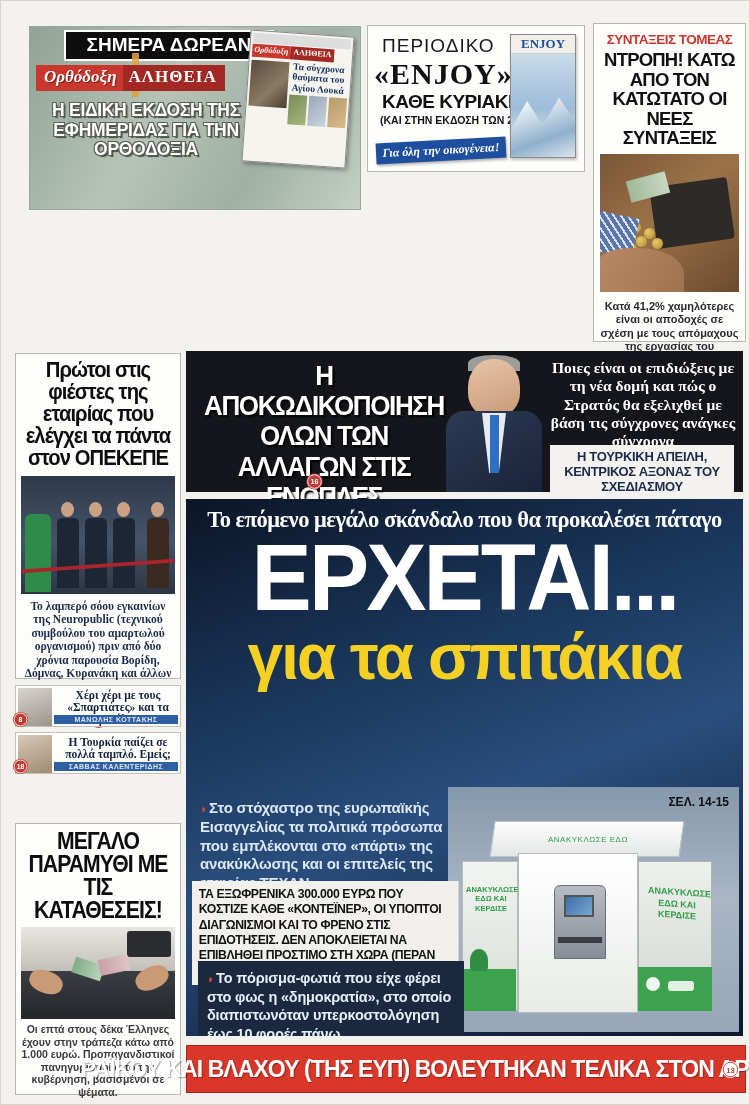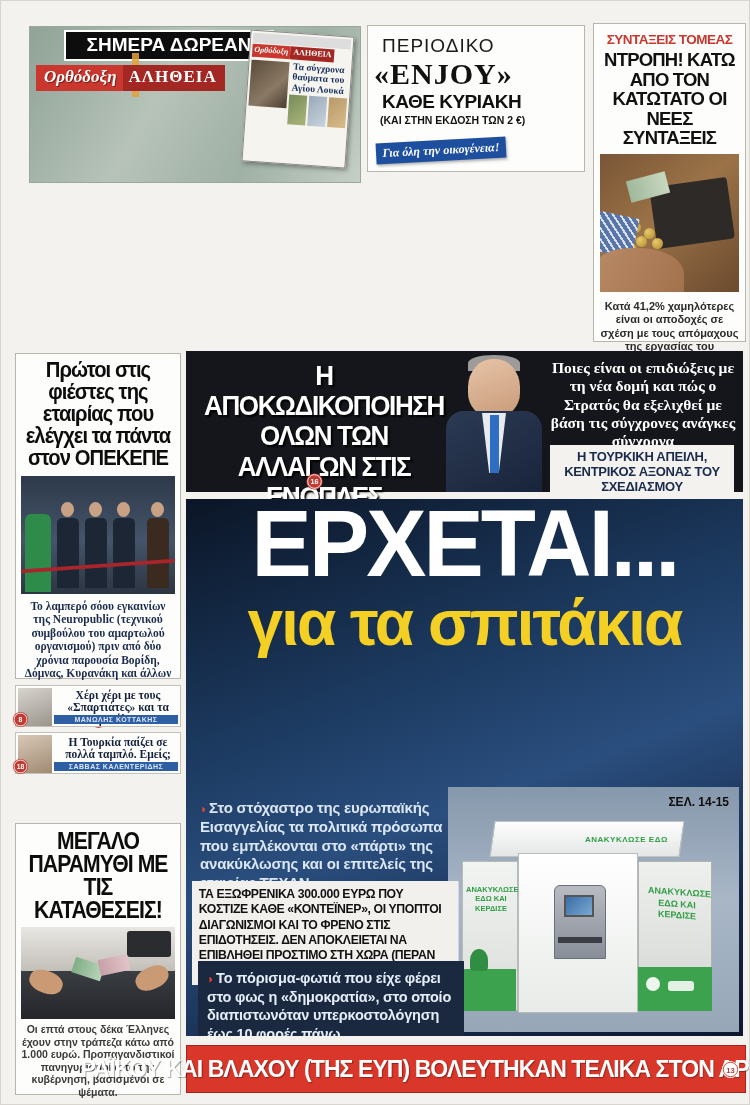--- a/index.html
+++ b/index.html
@@ -7,21 +7,21 @@
   .page { position:relative; width:750px; height:1105px; background:#f4f2ee; overflow:hidden; border:1px solid #d8d5cf; }
 
   
   .abs { position:absolute; }
   .pgc { display:inline-flex; align-items:center; justify-content:center;
          width:17px; height:17px; border-radius:50%; background:#c23b33; color:#fff;
          font-size:8.5px; font-weight:bold; border:1px solid #fff; box-shadow:0 0 0 1px #c23b33; }
   .cond { letter-spacing:-0.5px; }
 
   
-  .promo-left { left:28px; top:25px; width:332px; height:157px;
+  .promo-left { left:28px; top:25px; width:332px; height:184px;
     background:linear-gradient(120deg,#8fa396 0%,#b7c3b8 40%,#9fb0a4 70%,#c5cfc6 100%);
     border:1px solid #9aa79c; }
   .pl-banner { position:absolute; left:34px; top:3px; width:210px; background:#0d0d0d; color:#fff;
     font-weight:bold; font-size:19px; text-align:center; padding:2px 0 3px; letter-spacing:0; border:2px solid #fff; }
   .pl-logo { position:absolute; left:6px; top:38px; width:230px; height:26px; display:flex; }
   .pl-logo-script { background:#c9372e; color:#fff; font-family:"Liberation Serif",serif; font-style:italic;
     font-weight:bold; font-size:17px; padding:2px 6px 0 8px; white-space:nowrap; text-shadow:1px 1px 0 #7a1d18; }
   .pl-logo-caps { background:#a32722; color:#fff; font-family:"Liberation Serif",serif; font-weight:bold;
     font-size:17px; padding:2px 8px 0 6px; white-space:nowrap; letter-spacing:1px; }
   .pl-cross { position:absolute; left:88px; top:26px; width:34px; height:44px; opacity:.85; }
@@ -161,21 +161,21 @@
   .ms-box { position:absolute; left:6px; top:382px; width:272px; background:#f2f0ec; color:#111;
     font-weight:bold; font-size:12.5px; line-height:1.22; padding:6px 7px; letter-spacing:-0.4px; transform:scaleX(0.98); transform-origin:left; }
   .ms-bullet2 { position:absolute; left:12px; top:462px; width:266px; background:#1b2940; color:#e4edf8;
     font-size:14.5px; font-weight:bold; line-height:1.28; padding:8px 9px; letter-spacing:-0.2px; }
   .bdot { color:#e8452f; font-size:12px; margin-right:2px; }
   .ms-photo { position:absolute; left:262px; top:288px; right:4px; bottom:4px;
     background:linear-gradient(180deg,#8698ac 0%,#a8b6c6 45%,#97a7b8 100%); overflow:hidden; }
   .ms-sel { position:absolute; right:10px; top:8px; color:#0d0d0d; font-weight:bold; font-size:12px; letter-spacing:0; }
   .kiosk { position:absolute; left:14px; top:34px; width:250px; height:198px; }
   .kiosk .roof { position:absolute; left:30px; top:0; width:190px; height:36px; background:linear-gradient(180deg,#fdfdfd,#e4e6e6); transform:skewX(-8deg); border:1px solid #c2c4c4; }
-  .kiosk .roofsign { position:absolute; left:86px; top:14px; color:#2f9e44; font-weight:bold; font-size:8px; letter-spacing:.5px;margin-left:37px; }
+  .kiosk .roofsign { position:absolute; left:86px; top:14px; color:#2f9e44; font-weight:normal; font-size:8px; letter-spacing:.5px; }
   .kiosk .bodyl { position:absolute; left:0; top:40px; width:56px; height:150px; background:linear-gradient(180deg,#f2f4f2,#d8dcd8); border:1px solid #b8bcb8; }
   .kiosk .bodyc { position:absolute; left:56px; top:32px; width:120px; height:160px; background:linear-gradient(180deg,#ffffff,#e8ebe8); border:1px solid #b8bcb8; }
   .kiosk .bodyr { position:absolute; left:176px; top:40px; width:74px; height:150px; background:linear-gradient(180deg,#eef0ee,#d2d6d2); border:1px solid #b0b4b0; }
   .kiosk .atm { position:absolute; left:92px; top:64px; width:52px; height:74px; background:linear-gradient(180deg,#b8bcc2,#888e98); border-radius:6px 6px 0 0; border:1px solid #6a7078; }
   .kiosk .screen { position:absolute; left:102px; top:74px; width:30px; height:22px; background:linear-gradient(135deg,#3a6ea8,#7aa8d0); border:2px solid #555; }
   .kiosk .slot { position:absolute; left:96px; top:116px; width:44px; height:6px; background:#3a3e44; }
   .kiosk .sidetext { position:absolute; left:186px; top:66px; width:58px; color:#2f9e44; font-weight:bold; font-size:9px; line-height:1.3; text-align:center; transform:skewY(4deg); }
   .kiosk .greenband { position:absolute; left:176px; top:146px; width:74px; height:44px; background:#3da24e; }
   .kiosk .greenband:before { content:""; position:absolute; left:8px; top:10px; width:14px; height:14px; border-radius:50%; background:#fff; opacity:.9; }
   .kiosk .greenband:after { content:""; position:absolute; left:30px; top:14px; width:26px; height:10px; background:#fff; opacity:.85; border-radius:3px; }
@@ -195,20 +195,21 @@
 
 <div class="page">
 
   <div class="abs promo-left">
     <div class="pl-banner">ΣΗΜΕΡΑ ΔΩΡΕΑΝ</div>
     <div class="pl-cross"></div>
     <div class="pl-logo">
       <span class="pl-logo-script">Ορθόδοξη</span>
       <span class="pl-logo-caps">ΑΛΗΘΕΙΑ</span>
     </div>
+    <div class="pl-text">Η ΕΙΔΙΚΗ ΕΚΔΟΣΗ ΤΗΣ ΕΦΗΜΕΡΙΔΑΣ ΓΙΑ ΤΗΝ ΟΡΘΟΔΟΞΙΑ</div>
     <div class="pl-cover">
       <div class="plc-top"></div>
       <div class="plc-logo">
         <span class="s1">Ορθόδοξη</span>
         <span class="s2">ΑΛΗΘΕΙΑ</span>
       </div>
       <div class="plc-photo"></div>
       <div class="plc-head">Τα σύγχρονα θαύματα του Αγίου Λουκά</div>
       <div class="plc-strip">
         <div style="background:linear-gradient(135deg,#7a8a5a,#a8b87a)"></div>
@@ -217,20 +218,24 @@
       </div>
     </div>
   </div>
 
   <div class="abs promo-center">
     <div class="pc-kicker">ΠΕΡΙΟΔΙΚΟ</div>
     <div class="pc-title">«ENJOY»</div>
     <div class="pc-line2">ΚΑΘΕ ΚΥΡΙΑΚΗ</div>
     <div class="pc-line3">(ΚΑΙ ΣΤΗΝ ΕΚΔΟΣΗ ΤΩΝ 2 €)</div>
     <div class="pc-ribbon">Για όλη την οικογένεια!</div>
+    <div class="pc-cover">
+      <div class="pcc-title">ENJOY</div>
+      <div class="pcc-mtn"></div>
+    </div>
   </div>
 
   <div class="abs top-right">
     <div class="tr-kicker">ΣΥΝΤΑΞΕΙΣ ΤΟΜΕΑΣ</div>
     <div class="tr-head cond">ΝΤΡΟΠΗ! ΚΑΤΩ ΑΠΟ ΤΟΝ ΚΑΤΩΤΑΤΟ ΟΙ ΝΕΕΣ ΣΥΝΤΑΞΕΙΣ</div>
     <div class="tr-photo">
       <div class="tr-wallet"></div>
       <div class="tr-note"></div>
       <div class="tr-coin" style="left:30px;top:68px"></div>
       <div class="tr-coin" style="left:44px;top:74px"></div>
@@ -301,20 +306,21 @@
       <div class="df-suit"></div>
       <div class="df-shirt"></div>
       <div class="df-tie"></div>
     </div>
     <div class="df-deck">Ποιες είναι οι επιδιώξεις με τη νέα δομή και πώς ο Στρατός θα εξελιχθεί με βάση τις σύγχρονες ανάγκες σύγχρονα</div>
     <div class="df-box">Η ΤΟΥΡΚΙΚΗ ΑΠΕΙΛΗ, ΚΕΝΤΡΙΚΟΣ ΑΞΟΝΑΣ ΤΟΥ ΣΧΕΔΙΑΣΜΟΥ</div>
     <span class="pgc df-pg">16</span>
   </div>
 
   <div class="abs main">
+    <div class="ms-kicker">Το επόμενο μεγάλο σκάνδαλο που θα προκαλέσει πάταγο</div>
     <div class="ms-h1">ΕΡΧΕΤΑΙ...</div>
     <div class="ms-h3">για τα σπιτάκια</div>
 
     <div class="ms-photo">
       <div class="ms-sel">ΣΕΛ. 14-15</div>
       <div class="kiosk">
         <div class="roof"></div>
         <div class="roofsign">ΑΝΑΚΥΚΛΩΣΕ ΕΔΩ</div>
         <div class="bodyl"></div>
         <div class="bodyc"></div>

